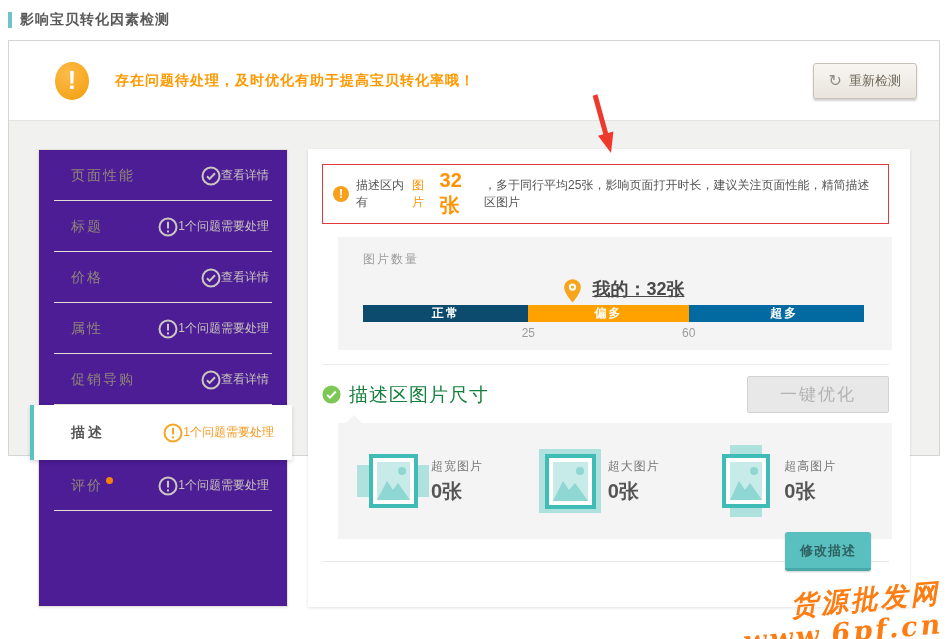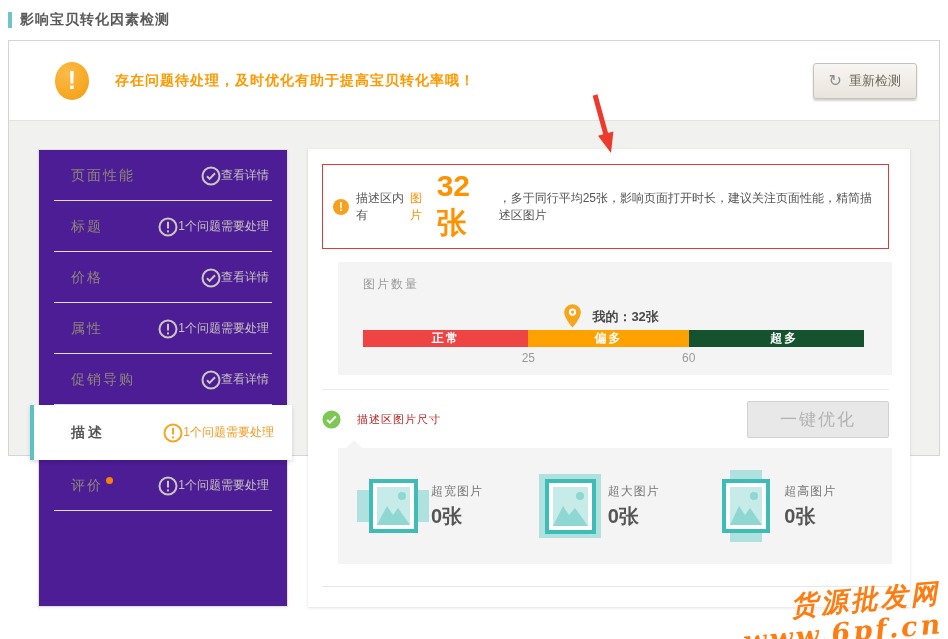--- a/index.html
+++ b/index.html
@@ -82,45 +82,45 @@
     margin:15px 21px 13px 14px; border:1px solid #e03a3a;
     padding:4px 10px; display:flex; align-items:center; font-size:12px; color:#555;
     min-height:40px;
   }
   .banner-warn-icon {
     width:16px; height:16px; border-radius:50%; background:#f7a01b; color:#fff; flex:none;
     display:flex; align-items:center; justify-content:center; margin-right:7px;
   }
   .banner-warn-icon::before { content:"!"; font-size:12px; font-weight:bold; }
   .banner-link { color:#ff9200; }
-  .banner-count { color:#ff9200; font-size:30px; font-weight:bold; margin:0 5px; }
+  .banner-count { color:#ff9200; font-size:20px; font-weight:bold; margin:0 5px; }
 
   .count-panel {
     margin:0 18px 0 30px; background:#f4f4f4; padding:14px 28px 8px 25px; position:relative;
   }
   .count-label { font-size:12px; color:#9b9b9b; letter-spacing:2px; }
   .marker-row { position:relative; height:37px; }
   .marker { position:absolute; left:40%; bottom:1px; display:flex; align-items:flex-end; }
   .marker svg { width:19px; height:26px; }
-  .marker-text { font-size:13px; font-weight:bold; color:#4a4a4a; margin:0 0 3px 10px; white-space:nowrap; }
+  .marker-text { font-size:18px; font-weight:bold; color:#4a4a4a; margin:0 0 3px 10px; white-space:nowrap;text-decoration:underline; }
   .range-bar { display:flex; height:17px; }
   .range-seg { color:#fff; font-size:12px; font-weight:bold; text-align:center; line-height:17px; letter-spacing:2px; }
-  .seg-normal { width:33%; background:#ef4444; }
+  .seg-normal { width:33%; background:#0c4a6e; }
   .seg-many   { width:32%; background:#ffa200; }
-  .seg-over   { width:35%; background:#14532d;padding-left:16px; }
+  .seg-over   { width:35%; background:#0369a1;padding-left:16px; }
   .tick-row { position:relative; height:20px;text-decoration:underline; }
   .tick { position:absolute; transform:translateX(-50%); top:4px; font-size:12px; color:#9b9b9b; }
   .tick-25 { left:33%; }
   .tick-60 { left:65%; }
 
   .section-divider { margin:14px 21px 0 14px; border-top:1px solid #ececec; }
 
   .size-header { display:flex; align-items:center; margin:11px 21px 10px 14px; }
   .size-header svg { width:19px; height:19px; flex:none; }
-  .size-title { font-size:11px; color:#b91c1c; margin-left:16px; letter-spacing:1px; }
+  .size-title { font-size:19px; color:#15803d; margin-left:8px; letter-spacing:1px; }
   .opt-btn {
     margin-left:auto; background:#e8e8e8; border:1px solid #d2d2d2; border-radius:2px;
     color:#b3b3b3; font-size:17px; padding:6px 32px; letter-spacing:2px; cursor:pointer; font-family:inherit;
   }
 
   .size-panel {
     margin:0 18px 0 30px; background:#f4f4f4; height:116px; position:relative;
     display:flex; align-items:center; padding:0 6px 0 18px;
   }
   .size-panel::before {
@@ -343,20 +343,21 @@
           <div>
             <div class="size-card-label">超高图片</div>
             <div class="size-card-count">0张</div>
           </div>
         </div>
 
       </div>
 
       <div class="bottom-divider"></div>
 
+      <button class="edit-btn">修改描述</button>
 
     </section>
 
   </div>
 </div>
 
 <svg class="arrow-overlay" viewBox="0 0 948 639">
   <polygon fill="#ee3a2c" points="592.6,95.7 603.3,134.3 598.0,135.8 611.0,153.0 613.4,131.6 608.1,133.0 597.4,94.3"></polygon>
 </svg>
 

